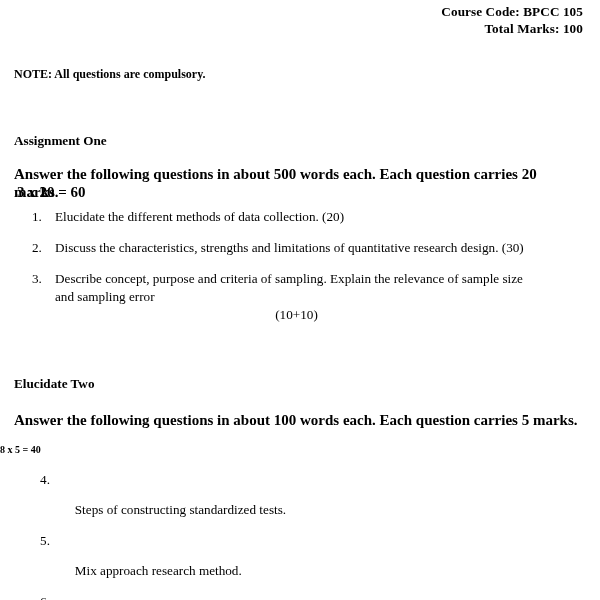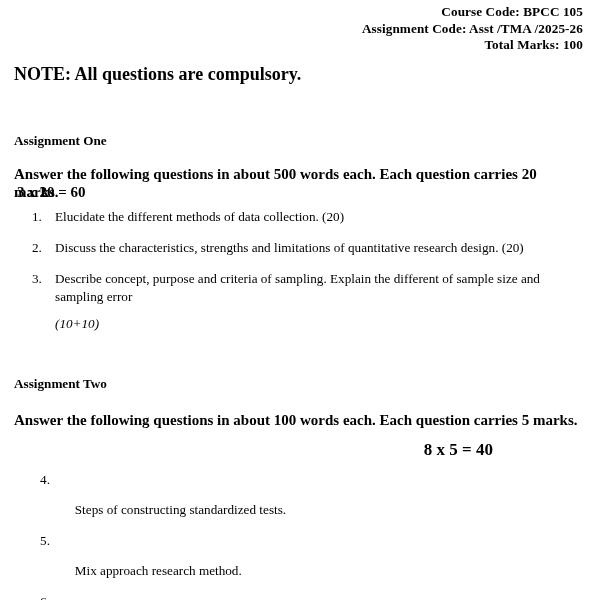--- a/index.html
+++ b/index.html
@@ -36,21 +36,21 @@
     letter-spacing: 0.1px;
   }
   .doc-header .hline { display: block; white-space: nowrap; }
 
   
   .note-line {
     position: absolute;
     top: 66px;
     left: 14px;
     font-weight: bold;
-    font-size: 18px;
+    font-size: 12px;
     line-height: 17px;
   }
 
   
   .section-heading {
     position: absolute;
     left: 14px;
     width: 531px;
     text-align: left;
     font-weight: bold;
@@ -88,23 +88,22 @@
     left: 3px;
     width: 492px;
   }
 
   
   .marks-line-two {
     position: absolute;
     top: 441px;
     left: 0;
     width: 493px;
-    text-align: right;
-    font-weight: bold;
-    font-size: 17px;
+    font-weight: bold;
+    font-size: 10px;
     line-height: 18px;
   }
 
   
   .qlist-one {
     position: absolute;
     top: 208px;
     left: 0;
     width: 600px;
   }
@@ -121,25 +120,23 @@
     left: 32px;
     top: 0;
     width: 18px;
     text-align: left;
   }
   .qitem .qtext { display: block; }
 
   .marks-right {
     display: block;
     width: 100%;
-    text-align: left;
+    text-align: center;
     padding-right: 7px;
     box-sizing: border-box;
-    margin-top: 9px;
-    font-style: italic;
   }
 
   
   .qlist-two {
     position: absolute;
     top: 472px;
     left: 0;
     width: 600px;
   }
   .sitem {
@@ -157,21 +154,20 @@
     text-align: right;
   }
 </style>
 </head>
 <body>
 
 <div class="page">
 
   <div class="doc-header">
     <span class="hline">Course Code: BPCC 105</span>
-    <span class="hline">Assignment Code: Asst /TMA /2025-26</span>
     <span class="hline">Total Marks: 100</span>
   </div>
 
   <div class="note-line">NOTE: All questions are compulsory.</div>
 
   <div class="section-heading one">Assignment One</div>
 
   <div class="instruction one">
     <span>Answer the following questions in about 500 words each. Each question carries 20</span>
     <span class="instruction-tail">
@@ -180,30 +176,30 @@
     </span>
   </div>
 
   <div class="qlist-one">
     <div class="qitem">
       <span class="qnum">1.</span>
       <span class="qtext">Elucidate the different methods of data collection. (20)</span>
     </div>
     <div class="qitem">
       <span class="qnum">2.</span>
-      <span class="qtext">Discuss the characteristics, strengths and limitations of quantitative research design. (20)</span>
+      <span class="qtext">Discuss the characteristics, strengths and limitations of quantitative research design. (30)</span>
     </div>
     <div class="qitem">
       <span class="qnum">3.</span>
-      <span class="qtext">Describe concept, purpose and criteria of sampling. Explain the different of sample size and sampling error</span>
+      <span class="qtext">Describe concept, purpose and criteria of sampling. Explain the relevance of sample size and sampling error</span>
       <span class="marks-right">(10+10)</span>
     </div>
   </div>
 
-  <div class="section-heading two">Assignment Two</div>
+  <div class="section-heading two">Elucidate Two</div>
 
   <div class="instruction two">Answer the following questions in about 100 words each. Each question carries 5 marks.</div>
 
   <div class="marks-line-two">8 x 5 = 40</div>
 
   <div class="qlist-two">
     <div class="sitem">
       <span class="snum">4.</span>
       <span>Steps of constructing standardized tests.</span>
     </div>

